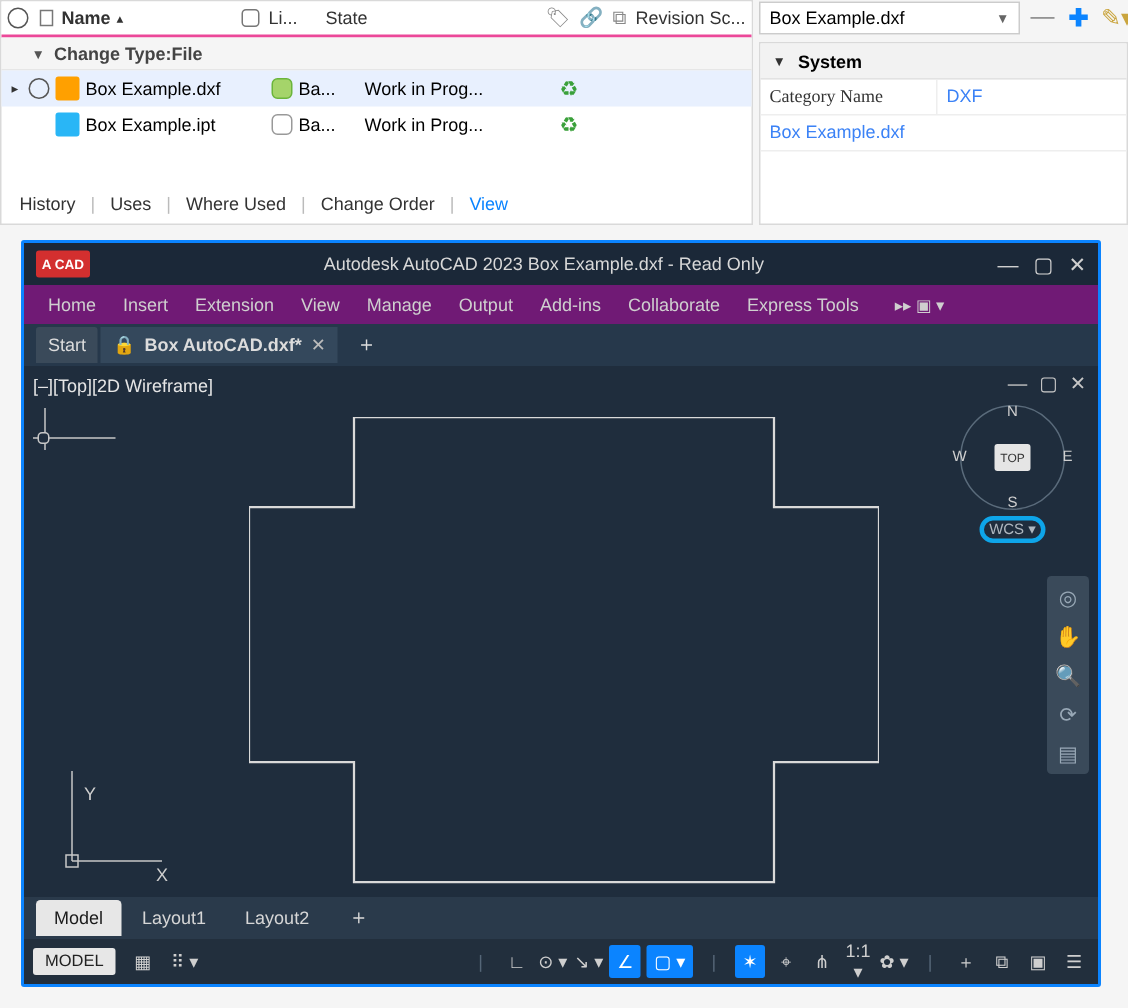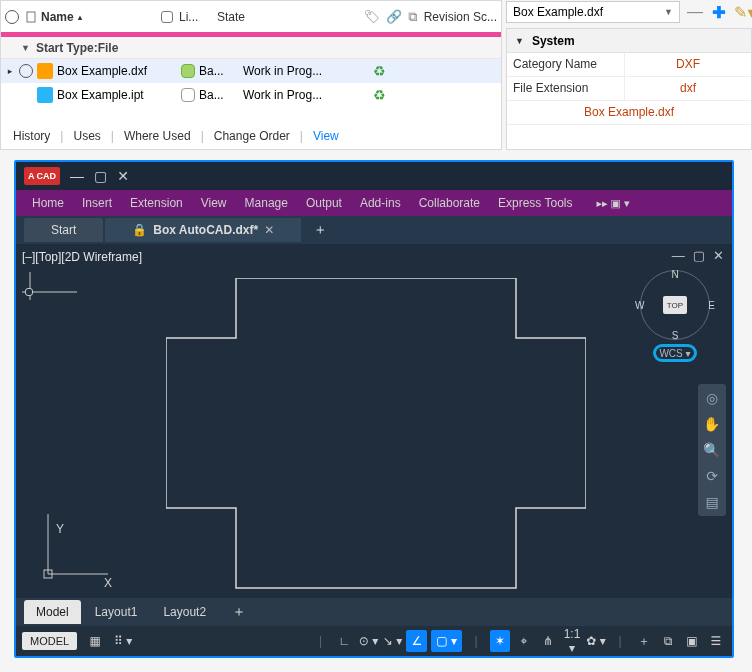--- a/index.html
+++ b/index.html
@@ -3,21 +3,21 @@
 <meta charset="utf-8">
 <style>
 * { box-sizing: border-box; margin: 0; padding: 0; font-family: "Segoe UI", Tahoma, sans-serif; }
 body { width: 752px; height: 672px; background: #f5f5f5; font-size: 12px; color: #000; overflow: hidden; position: relative; }
 
 
 .top-wrap { display: flex; gap: 4px; height: 150px; }
 .top-left { flex: 1; border: 1px solid #d9d9d9; background: #fff; display: flex; flex-direction: column; }
 .top-right { width: 246px; display: flex; flex-direction: column; gap: 4px; }
 
-.tl-header { display: flex; align-items: center; height: 36px; border-bottom: 5px solid #ec4899; background: #fff; padding: 0 4px; gap: 6px; }
+.tl-header { display: flex; align-items: center; height: 24px; border-bottom: 2px solid #ec4899; background: #fff; padding: 0 4px; gap: 6px; }
 .tl-header .col { display: flex; align-items: center; gap: 4px; color: #333; }
 .circ { width: 14px; height: 14px; border: 1.5px solid #555; border-radius: 50%; }
 .sq { width: 12px; height: 12px; border: 1.5px solid #777; border-radius: 3px; }
 .tri { font-size: 9px; color: #333; }
 .head-icons { margin-left: auto; display: flex; gap: 6px; color: #888; font-size: 13px; }
 
 .tl-group { height: 22px; display: flex; align-items: center; gap: 6px; padding: 0 20px; background: #f5f5f5; border-bottom: 1px solid #e6e6e6; color: #444; }
 .tl-group .tri { font-size: 9px; color: #555; }
 
 .tl-row { height: 24px; display: flex; align-items: center; padding: 0 4px; gap: 4px; }
@@ -40,36 +40,36 @@
 
 .tr-header { height: 24px; display: flex; align-items: center; gap: 6px; }
 .tr-combo { flex: 1; height: 22px; background: #fff; border: 1px solid #ccc; display: flex; align-items: center; padding: 0 6px; justify-content: space-between; }
 .tr-ic { width: 18px; text-align: center; font-size: 16px; color: #888; }
 .tr-ic.plus { color: #0b84ff; font-weight: bold; }
 .tr-ic.wand { color: #caa53e; }
 
 .tr-panel { flex: 1; border: 1px solid #d9d9d9; background: #fff; }
 .tr-title { height: 24px; display: flex; align-items: center; gap: 8px; padding: 0 8px; background: #f2f2f2; border-bottom: 1px solid #e2e2e2; }
 .tr-row { display: flex; height: 24px; border-bottom: 1px solid #eee; }
-.tr-row .k { width: 118px; padding: 4px 6px; border-right: 1px solid #eee; color: #333; }
-.tr-row .v { flex: 1; padding: 4px 6px; color: #c2410c; text-align: center; }
+.tr-row .k { width: 118px; padding: 4px 6px; border-right: 1px solid #eee; color: #333; font-family: Liberation Serif, serif; }
+.tr-row .v { flex: 1; padding: 4px 6px; color: #3b82f6; }
 
 
 .cad { position: absolute; left: 14px; top: 160px; width: 720px; height: 498px; background: #701a75; border: 2px solid #0b84ff; border-radius: 2px; display: flex; flex-direction: column; }
 .cad-title { height: 28px; background: #1b2838; display: flex; align-items: center; padding: 0 8px; gap: 10px; color: #d8d8d8; font-size: 12px; }
 .cad-logo { width: 36px; height: 18px; background: #d32f2f; border-radius: 2px; display: flex; align-items: center; justify-content: center; color: #fff; font-weight: bold; font-size: 9px; }
 .cad-title .ttl { flex: 1; text-align: center; }
 .win-ctrls { display: flex; gap: 10px; font-size: 14px; color: #cfcfcf; }
 
 .cad-menu { height: 26px; display: flex; align-items: center; gap: 18px; padding: 0 16px; color: #cfcfcf; font-size: 12px; }
 .cad-menu .mnu { cursor: default; }
 .cad-menu .mnu.end { margin-left: 6px; font-size: 11px; color: #cfcfcf; }
 
 .cad-tabs { height: 28px; display: flex; align-items: center; gap: 2px; padding: 0 8px; background: #26384b; }
-.cad-tab { padding: 5px 27px; color: #dcdcdc; display: flex; align-items: center; gap: 6px; }
+.cad-tab { padding: 5px 8px; color: #dcdcdc; display: flex; align-items: center; gap: 6px; }
 .cad-tab.start { background: #3a4a5a; border-radius: 2px 2px 0 0; }
 .cad-tab.active { background: #34485c; }
 .cad-tab .x { color: #bbb; }
 .cad-tab.plus { padding: 5px 10px; font-size: 14px; }
 
 .cad-view { flex: 1; background: #1f2d3d; position: relative; overflow: hidden; }
 .vlabel { position: absolute; left: 6px; top: 6px; color: #e5e5e5; font-size: 12px; }
 .vctrl { position: absolute; right: 8px; top: 4px; display: flex; gap: 8px; color: #c7c7c7; font-size: 13px; }
 .axis { position: absolute; left: 22px; bottom: 14px; color: #cfcfcf; font-size: 12px; }
 .axis .y { position: absolute; left: 18px; top: -62px; }
@@ -126,21 +126,21 @@
       <span class="col" style="width:90px">State</span>
       <span class="head-icons">
         <span>🏷</span>
         <span>🔗</span>
         <span>⧉</span>
       </span>
       <span class="col">Revision Sc...</span>
     </div>
     <div class="tl-group">
       <span class="tri">▼</span>
-      <b>Start Type:File</b>
+      <b>Change Type:File</b>
     </div>
     <div class="tl-row sel">
       <span class="caret">▸</span>
       <span class="circ"></span>
       <span class="doc-icon"></span>
       <span class="fname">Box Example.dxf</span>
       <span class="rr g"></span>
       <span class="cell">Ba...</span>
       <span class="cell2">Work in Prog...</span>
       <span class="recycle">♻</span>
@@ -182,33 +182,30 @@
     <div class="tr-panel">
       <div class="tr-title">
         <span class="tri">▼</span>
         <b>System</b>
       </div>
       <div class="tr-row">
         <div class="k">Category Name</div>
         <div class="v">DXF</div>
       </div>
       <div class="tr-row">
-        <div class="k">File Extension</div>
-        <div class="v">dxf</div>
-      </div>
-      <div class="tr-row">
         <div class="v">Box Example.dxf</div>
       </div>
     </div>
   </div>
 </div>
 
 <div class="cad">
   <div class="cad-title">
     <div class="cad-logo">A CAD</div>
+    <div class="ttl">Autodesk AutoCAD 2023    Box Example.dxf - Read Only</div>
     <div class="win-ctrls">
       <span>—</span>
       <span>▢</span>
       <span>✕</span>
     </div>
   </div>
 
   <div class="cad-menu">
     <span class="mnu">Home</span>
     <span class="mnu">Insert</span>

